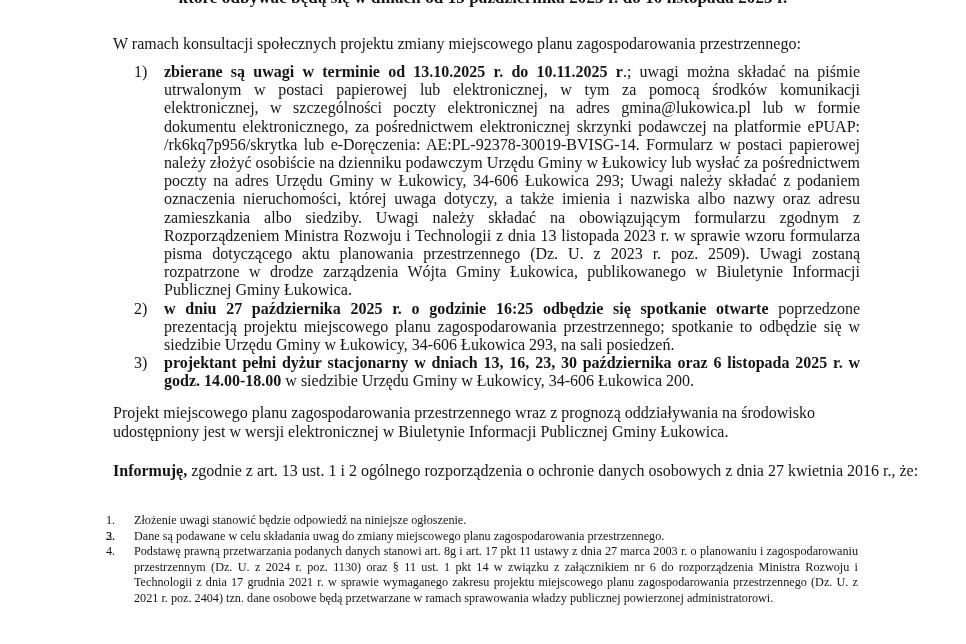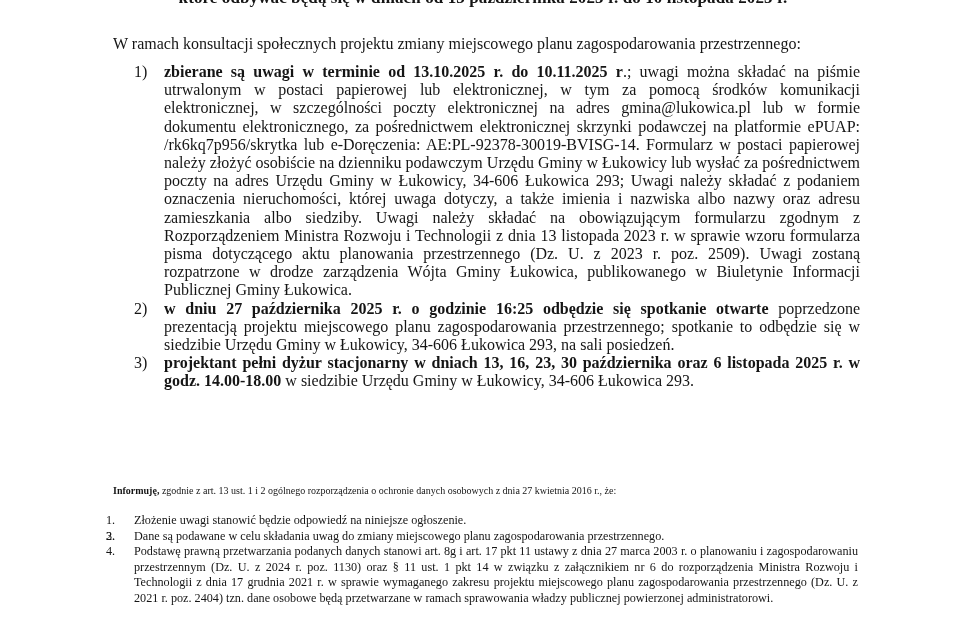--- a/index.html
+++ b/index.html
@@ -5,45 +5,46 @@
   html, body { margin: 0; padding: 0; background: #ffffff; }
   body { width: 966px; height: 644px; overflow: hidden; position: relative; color: #151515; font-family: "Liberation Serif", serif; }
   .page { position: absolute; left: 0; top: 0; width: 862px; height: 644px; }
   .heading { position: absolute; left: 0; width: 966px; top: -12px; text-align: center; font-weight: bold; font-size: 17px; line-height: 20px; letter-spacing: 0.1px; }
   .intro { position: absolute; left: 113px; top: 34px; font-size: 16px; line-height: 20px; white-space: nowrap; }
   .items { position: absolute; left: 134px; top: 63px; width: 726px; }
   .item { position: relative; padding-left: 30px; font-size: 16px; line-height: 18.2px; text-align: justify; margin-bottom: 0px; }
   .item .num { position: absolute; left: 0; top: 0; }
   .item b { font-weight: bold; margin-top: 8px; }
   .outro { position: absolute; left: 113px; top: 403px; width: 748px; font-size: 16px; line-height: 19px; }
-  .rodo-head { position: absolute; left: 113px; top: 484px; font-size: 10px; line-height: 14px; white-space: nowrap; }
+  .rodo-head { position: absolute; left: 113px; top: 464px; font-size: 16px; line-height: 14px; white-space: nowrap; }
   .rodo-list { position: absolute; left: 106px; top: 513px; width: 752px; }
   .rodo-item { position: relative; padding-left: 28px; font-size: 12.2px; line-height: 15.6px; text-align: justify; }
   .rodo-item .num { position: absolute; left: 0; top: 0; }
 </style>
 </head>
 <body>
 
 <div class="page">
   <div class="heading">które odbywać będą się w dniach od 13 października 2025 r. do 10 listopada 2025 r.</div>
 
   <div class="intro">W ramach konsultacji społecznych projektu zmiany miejscowego planu zagospodarowania przestrzennego:</div>
 
   <div class="items">
     <div class="item">
       <span class="num">1)</span><b>zbierane są uwagi w terminie od 13.10.2025 r. do 10.11.2025 r</b><span>.; uwagi można składać na piśmie utrwalonym w postaci papierowej lub elektronicznej, w tym za pomocą środków komunikacji elektronicznej, w szczególności poczty elektronicznej na adres gmina@lukowica.pl lub w formie dokumentu elektronicznego, za pośrednictwem elektronicznej skrzynki podawczej na platformie ePUAP: /rk6kq7p956/skrytka lub e-Doręczenia: AE:PL-92378-30019-BVISG-14. Formularz w postaci papierowej należy złożyć osobiście na dzienniku podawczym Urzędu Gminy w Łukowicy lub wysłać za pośrednictwem poczty na adres Urzędu Gminy w Łukowicy, 34-606 Łukowica 293; Uwagi należy składać z podaniem oznaczenia nieruchomości, której uwaga dotyczy, a także imienia i nazwiska albo nazwy oraz adresu zamieszkania albo siedziby. Uwagi należy składać na obowiązującym formularzu zgodnym z Rozporządzeniem Ministra Rozwoju i Technologii z dnia 13 listopada 2023 r. w sprawie wzoru formularza pisma dotyczącego aktu planowania przestrzennego (Dz. U. z 2023 r. poz. 2509). Uwagi zostaną rozpatrzone w drodze zarządzenia Wójta Gminy Łukowica, publikowanego w Biuletynie Informacji Publicznej Gminy Łukowica.</span>
     </div>
     <div class="item">
       <span class="num">2)</span><b>w dniu 27 października 2025 r. o godzinie 16:25 odbędzie się spotkanie otwarte</b><span> poprzedzone prezentacją projektu miejscowego planu zagospodarowania przestrzennego; spotkanie to odbędzie się w siedzibie Urzędu Gminy w Łukowicy, 34-606 Łukowica 293, na sali posiedzeń.</span>
     </div>
     <div class="item">
-      <span class="num">3)</span><b>projektant pełni dyżur stacjonarny w dniach 13, 16, 23, 30 października oraz 6 listopada 2025 r. w godz. 14.00-18.00</b><span> w siedzibie Urzędu Gminy w Łukowicy, 34-606 Łukowica 293.</span>
+      <span class="num">3)</span><b>projektant pełni dyżur stacjonarny w dniach 13, 16, 23, 30 października oraz 6 listopada 2025 r. w godz. 14.00-18.00</b><span> w siedzibie Urzędu Gminy w Łukowicy, 34-606 Łukowica 200.</span>
     </div>
   </div>
 
+  <div class="outro">Projekt miejscowego planu zagospodarowania przestrzennego wraz z prognozą oddziaływania na środowisko udostępniony jest w wersji elektronicznej w Biuletynie Informacji Publicznej Gminy Łukowica.</div>
 
   <div class="rodo-head"><b>Informuję,</b><span> zgodnie z art. 13 ust. 1 i 2 ogólnego rozporządzenia o ochronie danych osobowych z dnia 27 kwietnia 2016 r., że:</span></div>
 
   <div class="rodo-list">
     <div class="rodo-item">
       <span class="num">1.</span><span>Złożenie uwagi stanowić będzie odpowiedź na niniejsze ogłoszenie.</span>
     </div>
     <div class="rodo-item">
       <span class="num">2.</span>
     </div>

